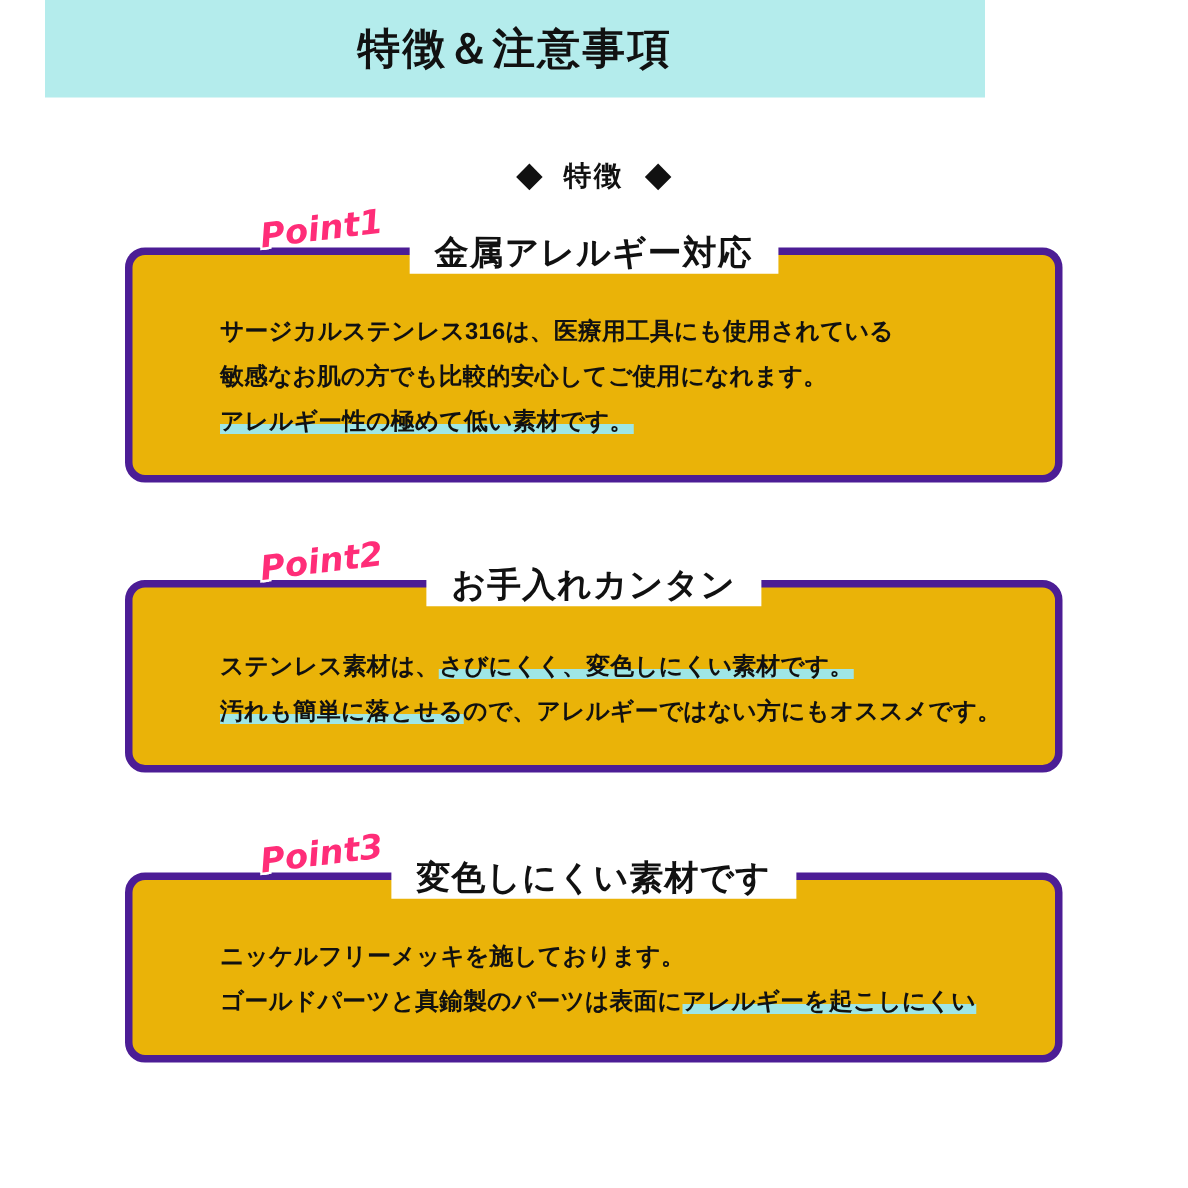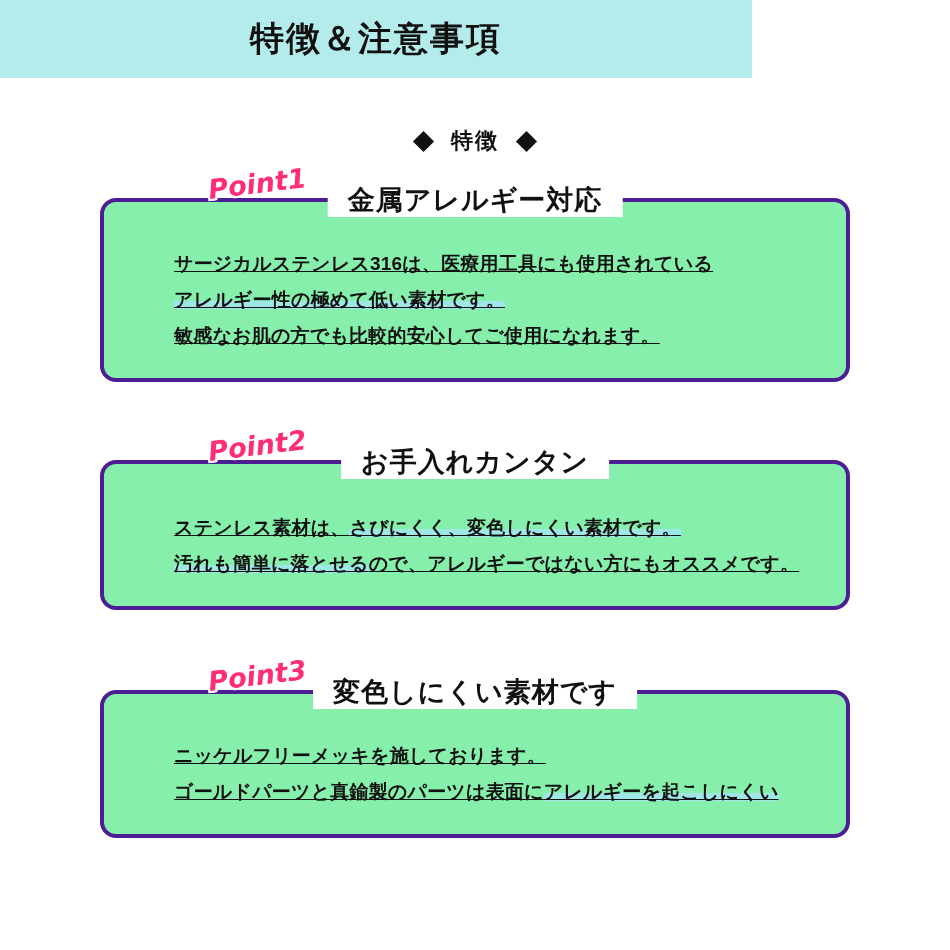--- a/index.html
+++ b/index.html
@@ -17,20 +17,21 @@
 
   
   .header {
     width: 752px;
     height: 78px;
     background: #b4ecec;
     display: flex;
     align-items: center;
     justify-content: center;
     box-sizing: border-box;
+    margin-left: 36px;
   }
   .header-title {
     font-size: 34px;
     font-weight: bold;
     letter-spacing: 2px;
     color: #111111;
     white-space: nowrap;
   }
 
   
@@ -76,27 +77,26 @@
     transform: rotate(-7deg);
     z-index: 3;
     font-family: "DejaVu Sans", "Liberation Sans", sans-serif;
     text-shadow:
       2px 0 #fff, -2px 0 #fff, 0 2px #fff, 0 -2px #fff,
       2px 2px #fff, -2px 2px #fff, 2px -2px #fff, -2px -2px #fff;
     white-space: nowrap;
   }
 
   .card {
-    border: 4px solid #4c1d95;
+    border: 6px solid #4c1d95;
     border-radius: 16px;
     box-sizing: border-box;
     position: relative;
     padding: 0 26px 24px 26px;
-    background: #86efac;
-    text-decoration: underline;
+    background: #eab308;
   }
 
   
   .card-title-row {
     position: relative;
     height: 0;
   }
   .card-title {
     position: absolute;
     top: -19px;
@@ -142,22 +142,22 @@
 </div>
 
 <div class="point-block b1">
   <div class="point-badge">Point1</div>
   <div class="card b1">
     <div class="card-title-row">
       <div class="card-title">金属アレルギー対応</div>
     </div>
     <div class="card-body">
       <div class="line"><span>サージカルステンレス316は、医療用工具にも使用されている</span></div>
+      <div class="line"><span>敏感なお肌の方でも比較的安心してご使用になれます。</span></div>
       <div class="line"><span class="hl">アレルギー性の極めて低い素材です。</span></div>
-      <div class="line"><span>敏感なお肌の方でも比較的安心してご使用になれます。</span></div>
     </div>
   </div>
 </div>
 
 <div class="point-block b2">
   <div class="point-badge">Point2</div>
   <div class="card b2">
     <div class="card-title-row">
       <div class="card-title">お手入れカンタン</div>
     </div>

